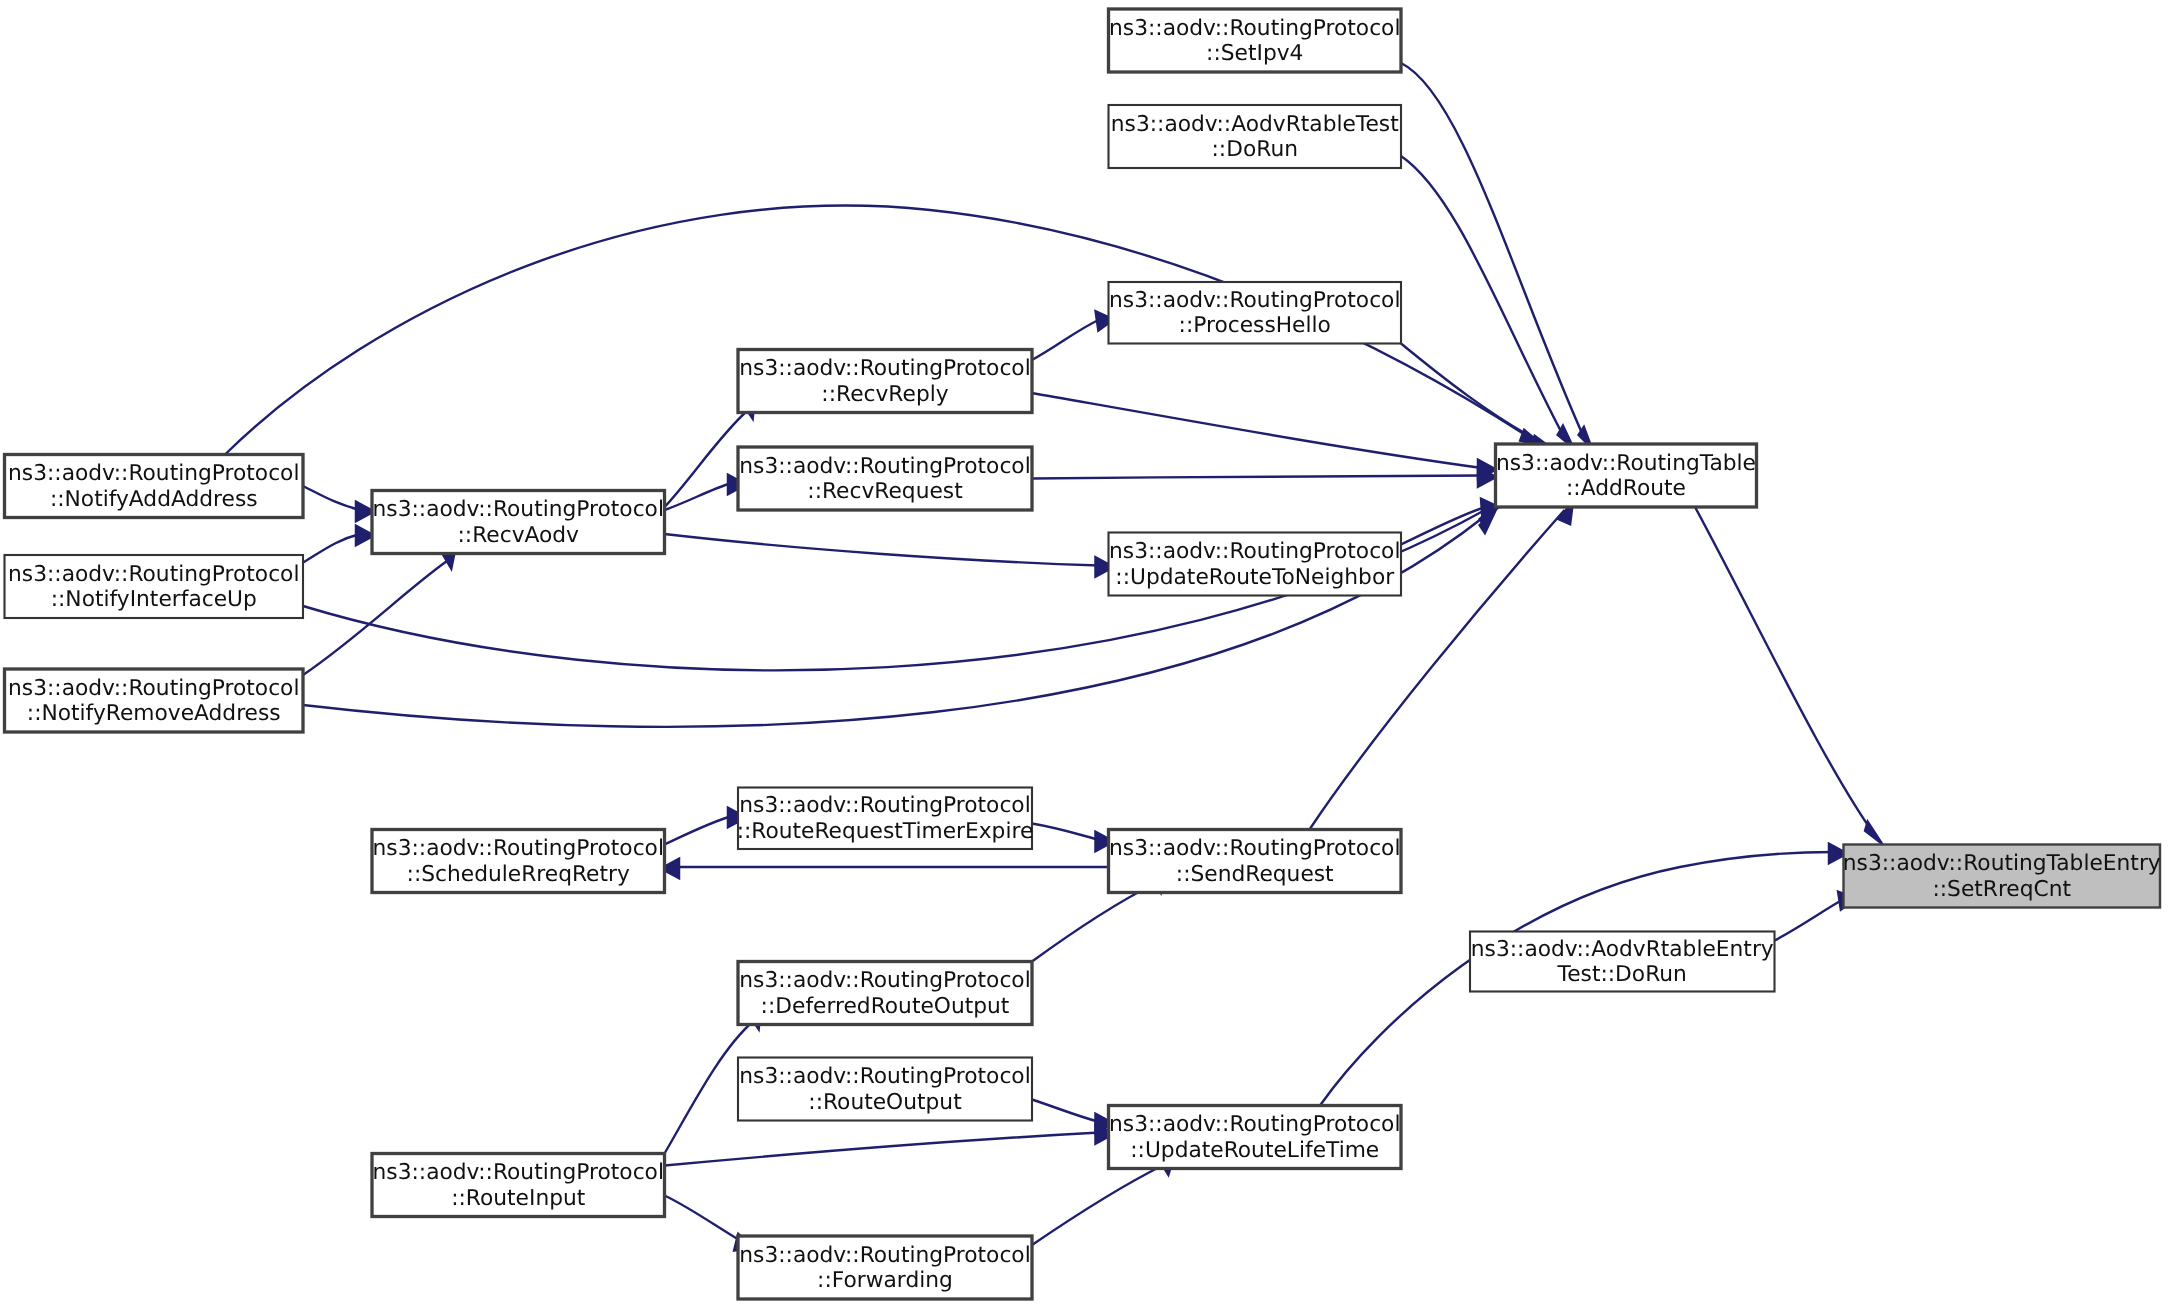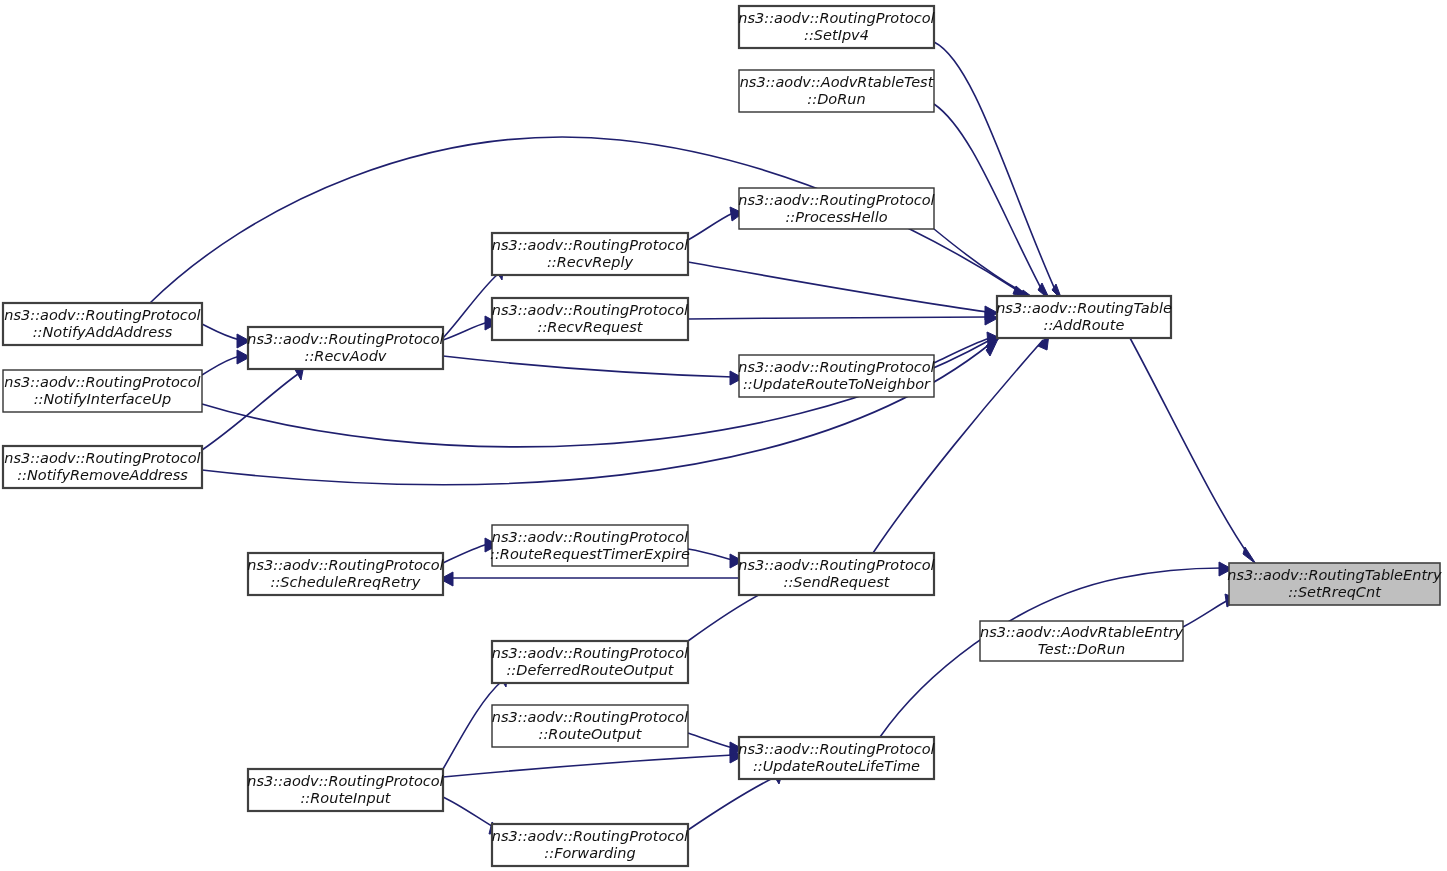--- a/index.html
+++ b/index.html
@@ -6,21 +6,20 @@
     margin: 0;
     padding: 0;
     background: #ffffff;
   }
   #canvas-wrap {
     position: relative;
     width: 1447px;
     height: 871px;
     background: #ffffff;
     overflow: hidden;
-    font-style: italic;
   }
   svg#graph {
     display: block;
     width: 1447px;
     height: 871px;
   }
   .edge-path {
     fill: none;
     stroke: #1f1f6e;
     stroke-width: 1.6px;

